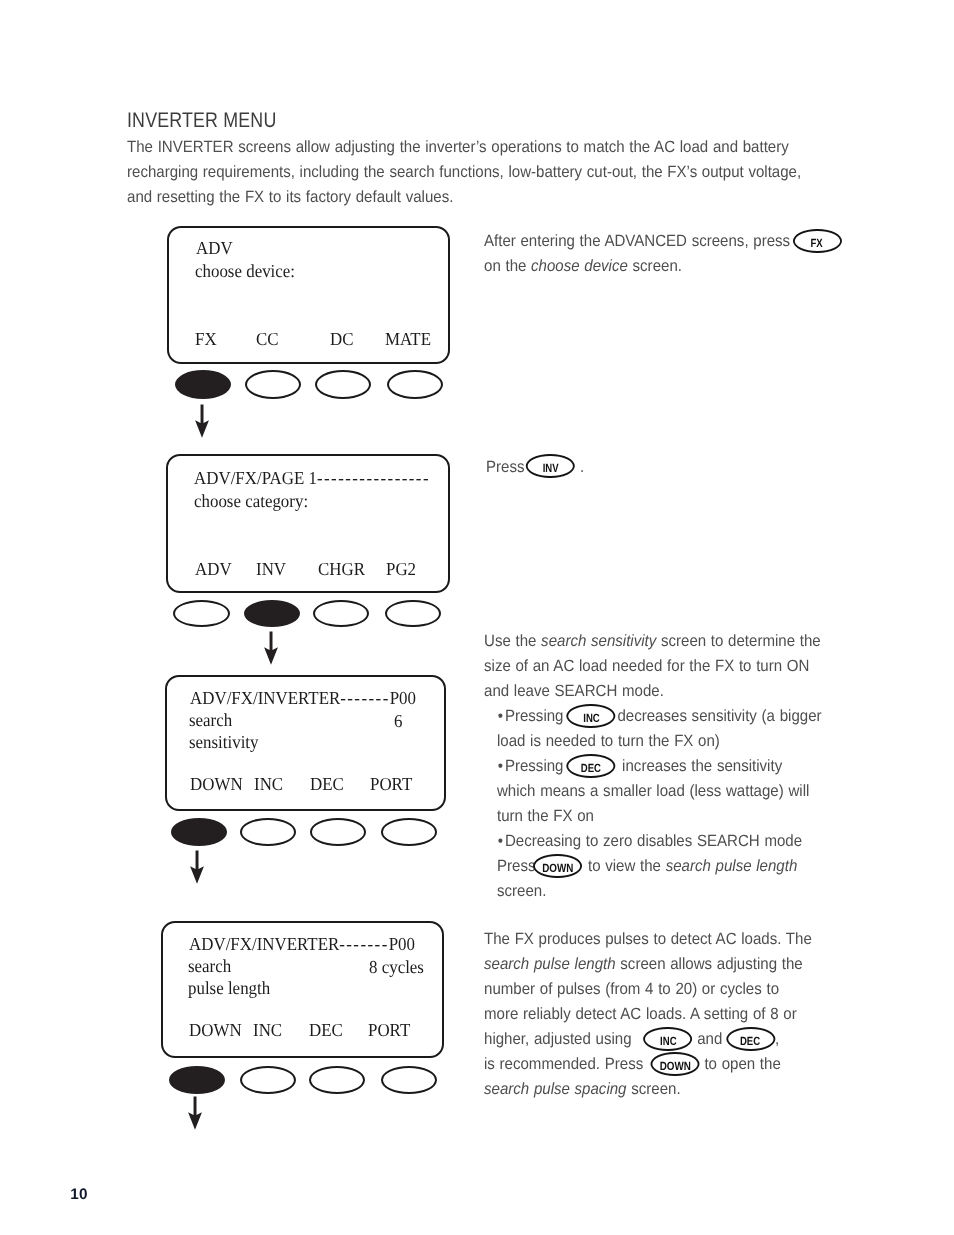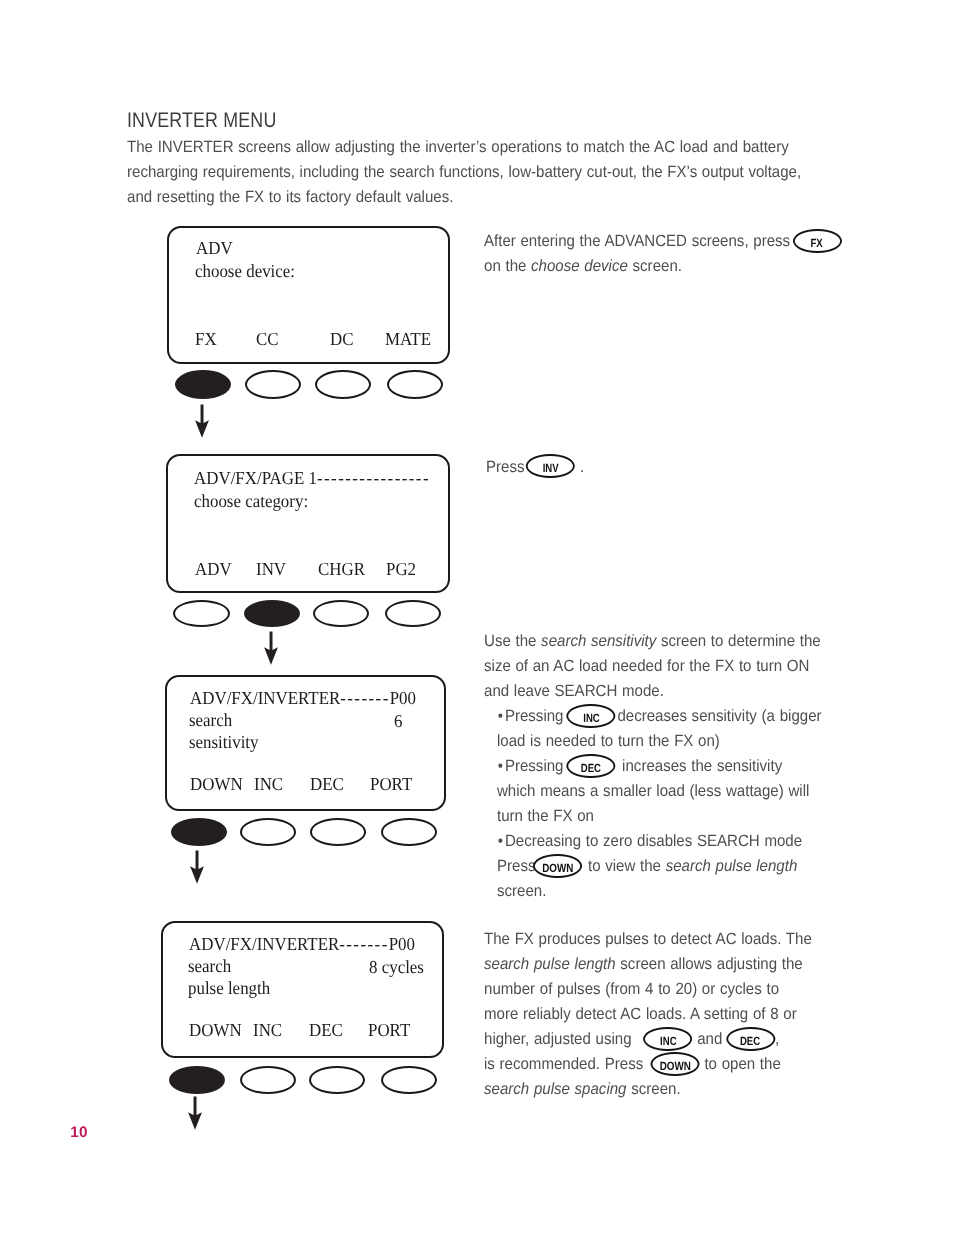--- a/index.html
+++ b/index.html
@@ -40,21 +40,21 @@
   .key i > span.wide{transform:scaleX(0.895);}
   .em{font-style:italic;}
   .bl{margin-left:22.6px;position:relative;}
   .bul{position:absolute;left:-7.7px;top:0;}
   .ind2{margin-left:14px;}
 
   
   .arrow{position:absolute;}
 
   
-  #page-num{left:70.2px;top:1124px;font-size:15.3px;font-weight:bold;color:#be185d;letter-spacing:0.2px;}
+  #page-num{left:70.2px;top:1186px;font-size:15.3px;font-weight:bold;color:#0f172a;letter-spacing:0.2px;}
 </style>
 </head>
 <body>
 
 <div class="abs" id="page-title">INVERTER MENU</div>
 <div class="abs body-p" id="intro">
   <div>The INVERTER screens allow adjusting the inverter’s operations to match the AC load and battery</div>
   <div>recharging requirements, including the search functions, low-battery cut-out, the FX’s output voltage,</div>
   <div>and resetting the FX to its factory default values.</div>
 </div>

